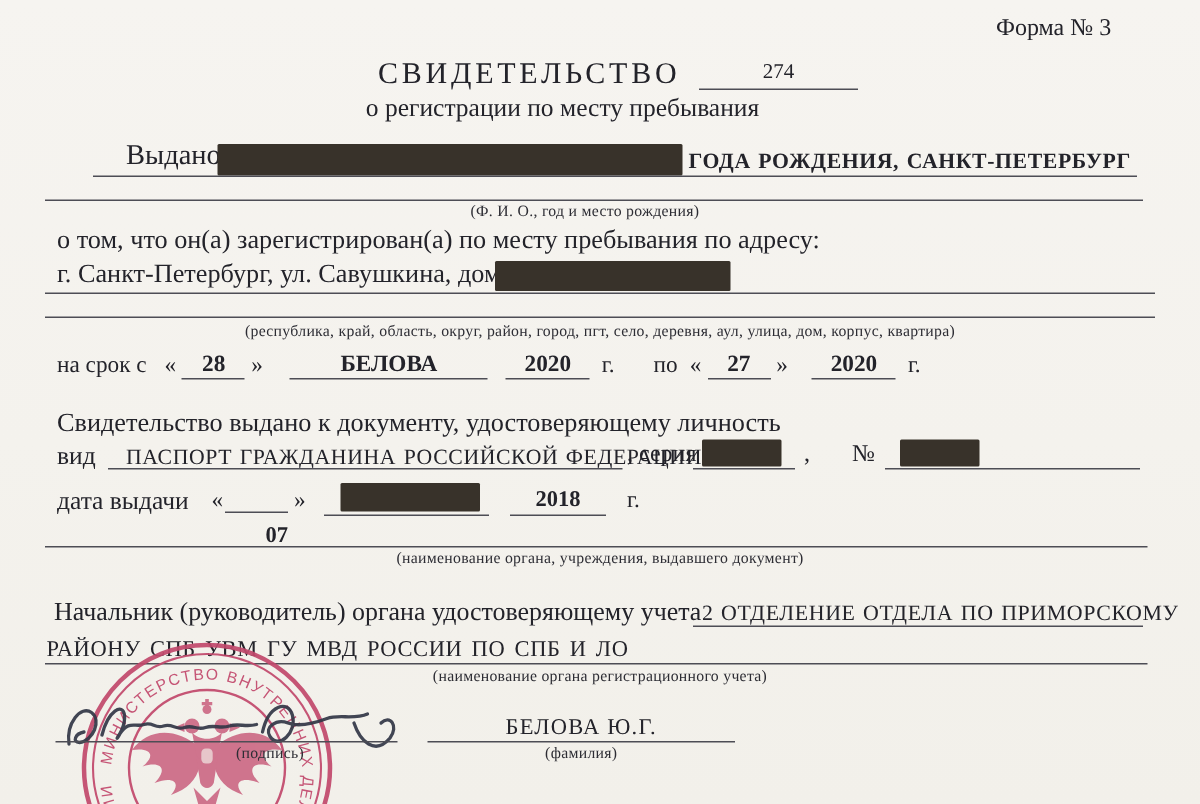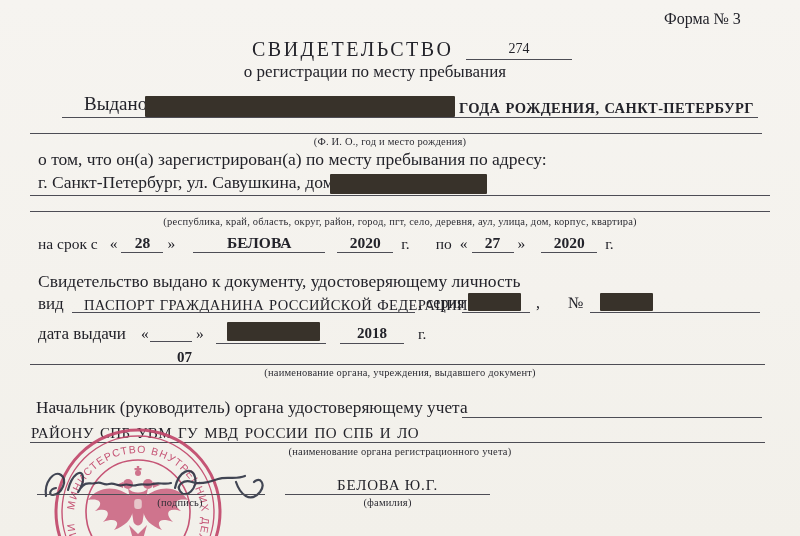--- a/index.html
+++ b/index.html
@@ -87,20 +87,21 @@
   <div class="bar" style="left:227px;top:322px;width:93px;height:19px;"></div>
   <div class="rule" style="left:216px;top:343px;width:110px;"></div>
   <div class="abs filled" style="left:340px;top:325px;width:64px;text-align:center;font-size:15px;">2018</div>
   <div class="rule" style="left:340px;top:343px;width:64px;"></div>
   <div class="abs" style="left:418px;top:325px;font-size:15.5px;">г.</div>
 
   <div class="rule" style="left:30px;top:364px;width:735px;"></div>
   <div class="cap" style="left:230px;top:367px;width:340px;">(наименование органа, учреждения, выдавшего документ)</div>
 
   <div class="abs" style="left:36px;top:398px;font-size:17.3px;">Начальник (руководитель) органа удостоверяющему учета</div>
+  <div class="abs caps" style="left:468px;top:401px;font-size:14.6px;word-spacing:1px;">2 ОТДЕЛЕНИЕ ОТДЕЛА  ПО ПРИМОРСКОМУ</div>
   <div class="rule" style="left:462px;top:417px;width:300px;"></div>
   <div class="abs caps" style="left:31px;top:425px;font-size:15px;word-spacing:2px;">РАЙОНУ СПБ УВМ  ГУ  МВД РОССИИ  ПО СПБ  И  ЛО</div>
   <div class="rule" style="left:30px;top:442px;width:735px;"></div>
   <div class="cap" style="left:235px;top:446px;width:330px;">(наименование органа регистрационного учета)</div>
 
   <svg class="stamp-svg" viewBox="0 0 200 200">
     <g stroke="#c2486c" fill="none">
       <circle cx="100" cy="100" r="82" stroke-width="3"></circle>
       <circle cx="100" cy="100" r="76" stroke-width="1.4"></circle>
       <circle cx="100" cy="100" r="52" stroke-width="1.6"></circle>

